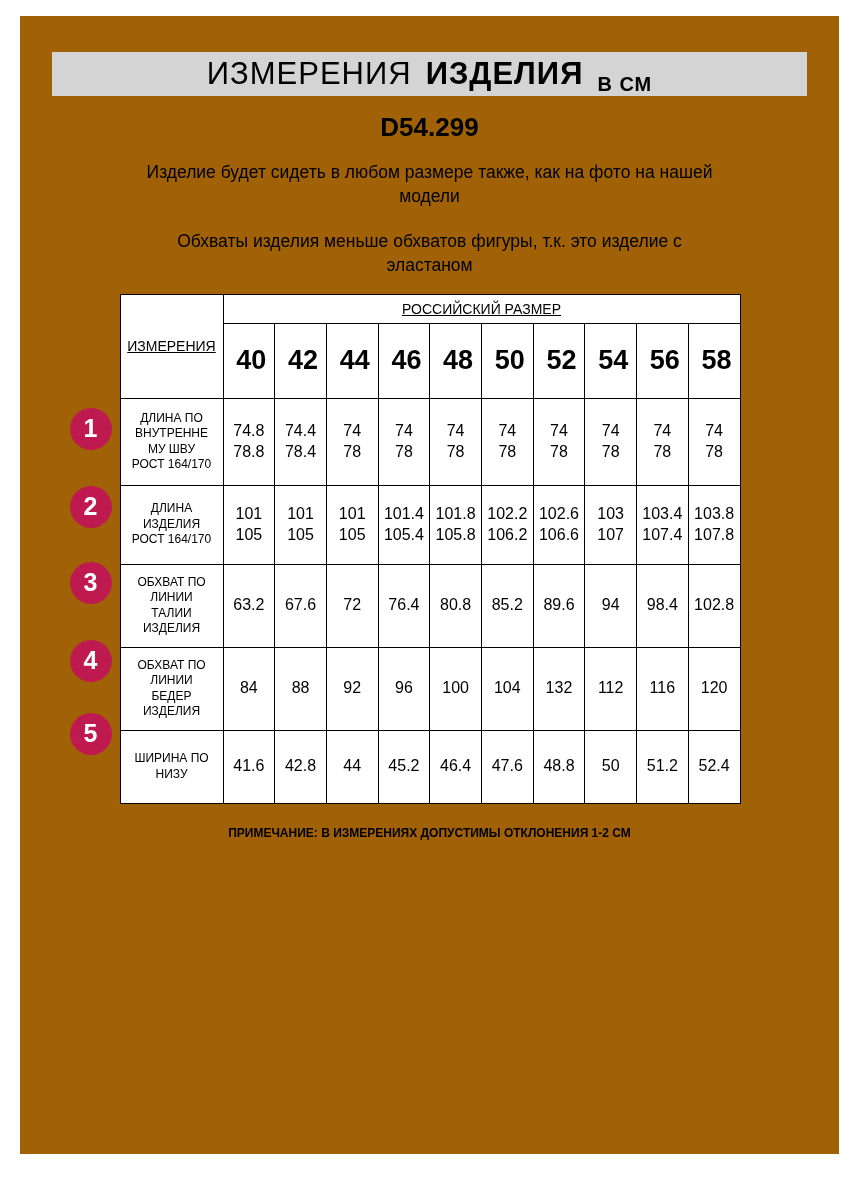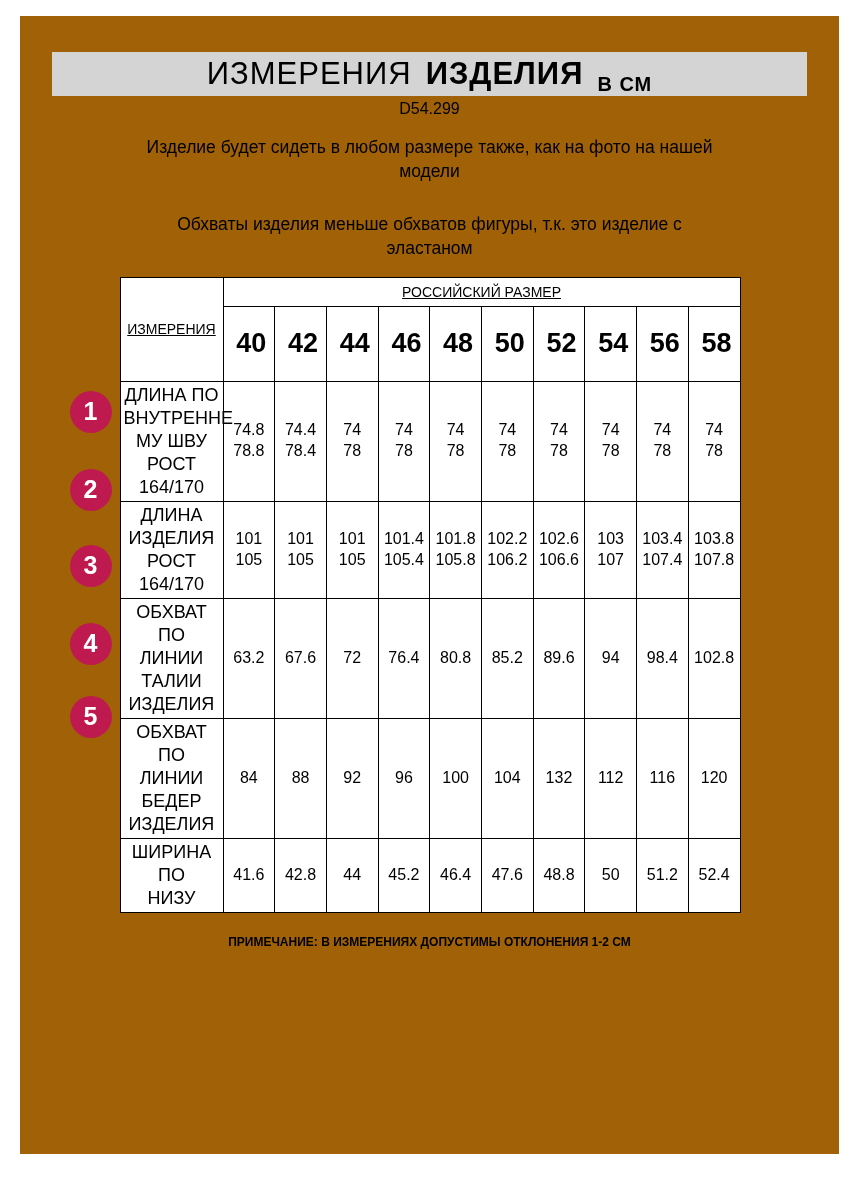--- a/index.html
+++ b/index.html
@@ -33,34 +33,34 @@
     align-items: center;
     justify-content: center;
     gap: 14px;
     white-space: nowrap;
   }
   .banner .t-reg  { font-size: 31px; font-weight: 400; letter-spacing: 1px; }
   .banner .t-bold { font-size: 31px; font-weight: 700; letter-spacing: 1px; }
   .banner .t-unit { font-size: 20px; font-weight: 600; margin-top: 20px; letter-spacing: 1px; }
 
   .model {
-    margin-top: 4px;
-    text-align: center;
-    font-size: 16px;
-    font-weight: 400;
+    margin-top: 16px;
+    text-align: center;
+    font-size: 26px;
+    font-weight: 700;
   }
   .para {
     margin: 18px auto 0 auto;
     max-width: 660px;
     text-align: center;
     font-size: 17.5px;
     line-height: 1.35;
     white-space: pre-line;
   }
-  .para.second { margin-top: 30px; }
+  .para.second { margin-top: 22px; }
 
   .table-area {
     position: relative;
     width: 620px;
     margin: 16px auto 0 auto;
   }
   table.size-table {
     table-layout: fixed;
     border-collapse: collapse;
     width: 620px;
@@ -80,21 +80,21 @@
   tr.h-sizes th { height: 70px; font-size: 27px; font-weight: 700; padding-left: 8px; }
   th.corner { font-size: 15px; font-weight: 400; }
 
   tr.r1 td { height: 82px; }
   tr.r2 td { height: 74px; }
   tr.r3 td { height: 78px; }
   tr.r4 td { height: 78px; }
   tr.r5 td { height: 68px; }
 
   td.row-label {
-    font-size: 18px;
+    font-size: 12px;
     line-height: 1.28;
     white-space: pre-line;
   }
   td.val {
     font-size: 16px;
     line-height: 1.3;
     white-space: pre-line;
   }
 
   .badge {

